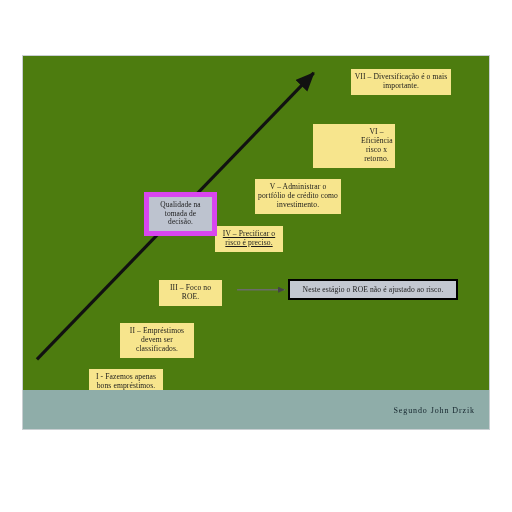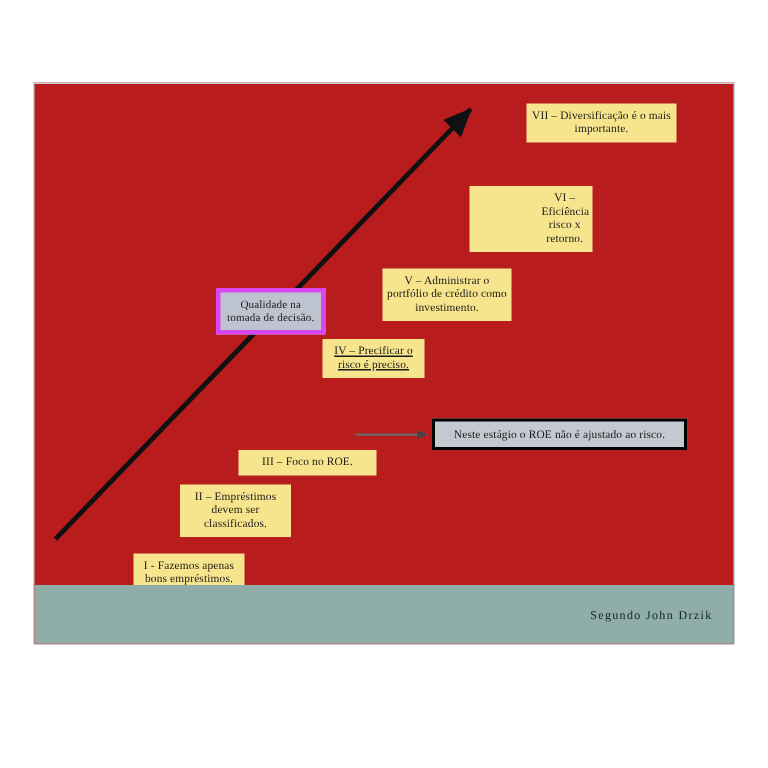--- a/index.html
+++ b/index.html
@@ -13,21 +13,21 @@
     font-family: "Liberation Serif", serif;
     overflow: hidden;
   }
 
   #slide {
     position: absolute;
     left: 22px;
     top: 55px;
     width: 468px;
     height: 375px;
-    background: #b91c1c;
+    background: #4d7c0f;
     border: 1px solid #c9cfd2;
     box-sizing: border-box;
     overflow: hidden;
   }
 
   #arrow-layer {
     position: absolute;
     left: 0;
     top: 0;
     width: 100%;
@@ -44,21 +44,21 @@
   }
 
   .yellow {
     background: #f7e58d;
     font-size: 7.6px;
     padding: 4px 3px;
   }
 
   .grey-decision {
     background: #bdc3cf;
-    border: 3px solid #d946ef;
+    border: 5px solid #d946ef;
     font-size: 7.4px;
     padding: 4px 3px;
   }
 
   .callout {
     background: #c3c8d1;
     border: 2px solid #000000;
     font-size: 7.6px;
     text-align: center;
     padding: 4px 5px;
@@ -114,21 +114,21 @@
   </div>
 
   <div class="tbox yellow" style="left:232px; top:123px; width:86px;">
     <span>V – Administrar o portfólio de crédito como investimento.</span>
   </div>
 
   <div class="tbox yellow" style="left:192px; top:170px; width:68px;text-decoration:underline;">
     <span>IV – Precificar o risco é preciso.</span>
   </div>
 
-  <div class="tbox yellow" style="left:136px; top:224px; width:92px;margin-top:20px;">
+  <div class="tbox yellow" style="left:136px; top:224px; width:63px;">
     <span>III – Foco no ROE.</span>
   </div>
 
   <div class="tbox yellow" style="left:97px; top:267px; width:74px;">
     <span>II – Empréstimos devem ser classificados.</span>
   </div>
 
   <div class="tbox yellow" style="left:54px; top:313px; width:74px;margin-left:12px;">
     <span>I - Fazemos apenas bons empréstimos.</span>
   </div>

